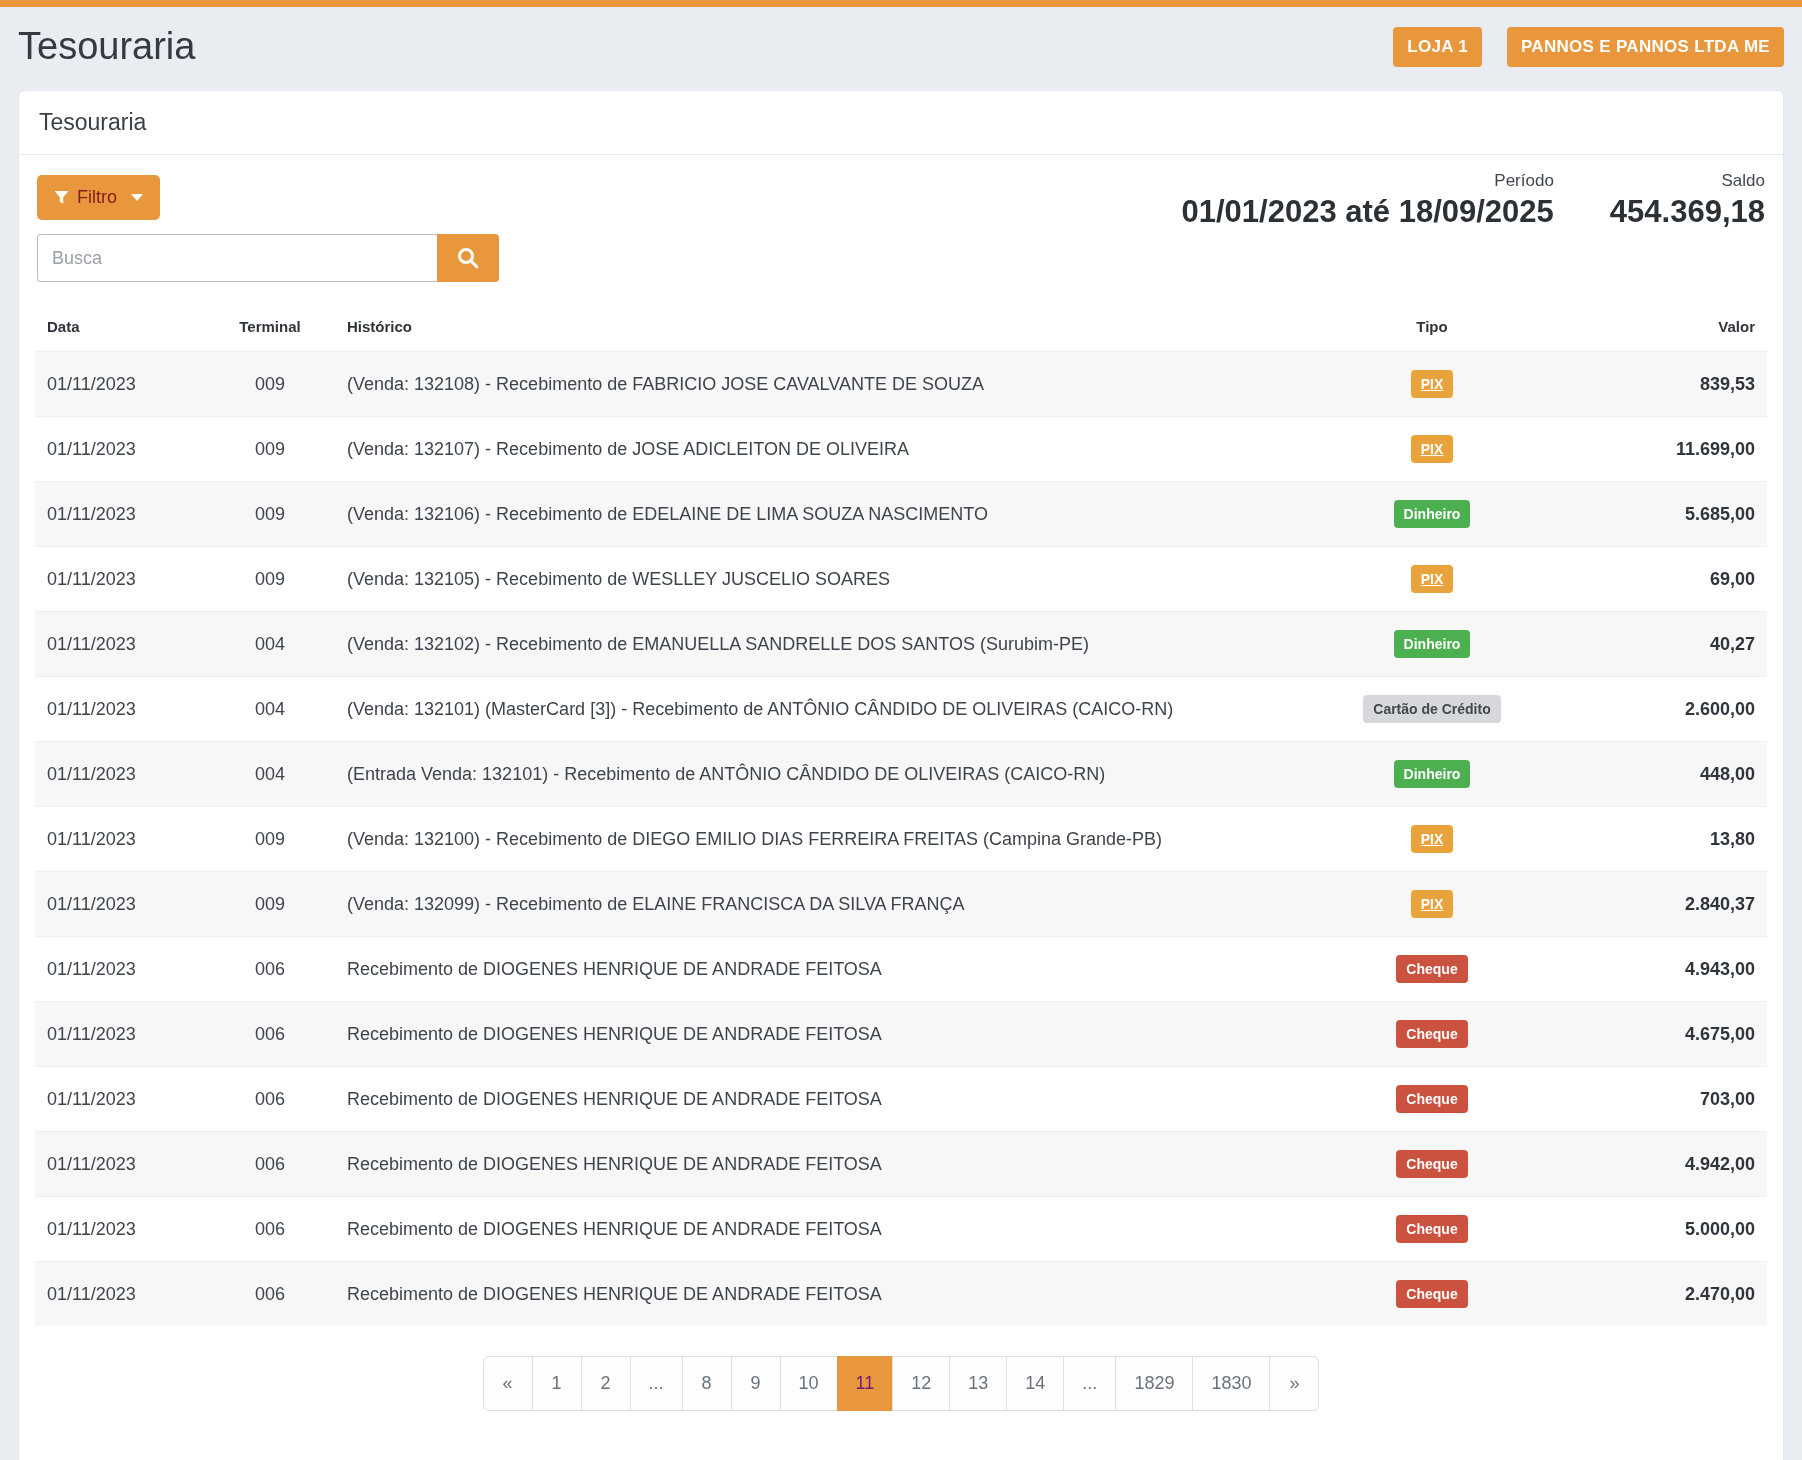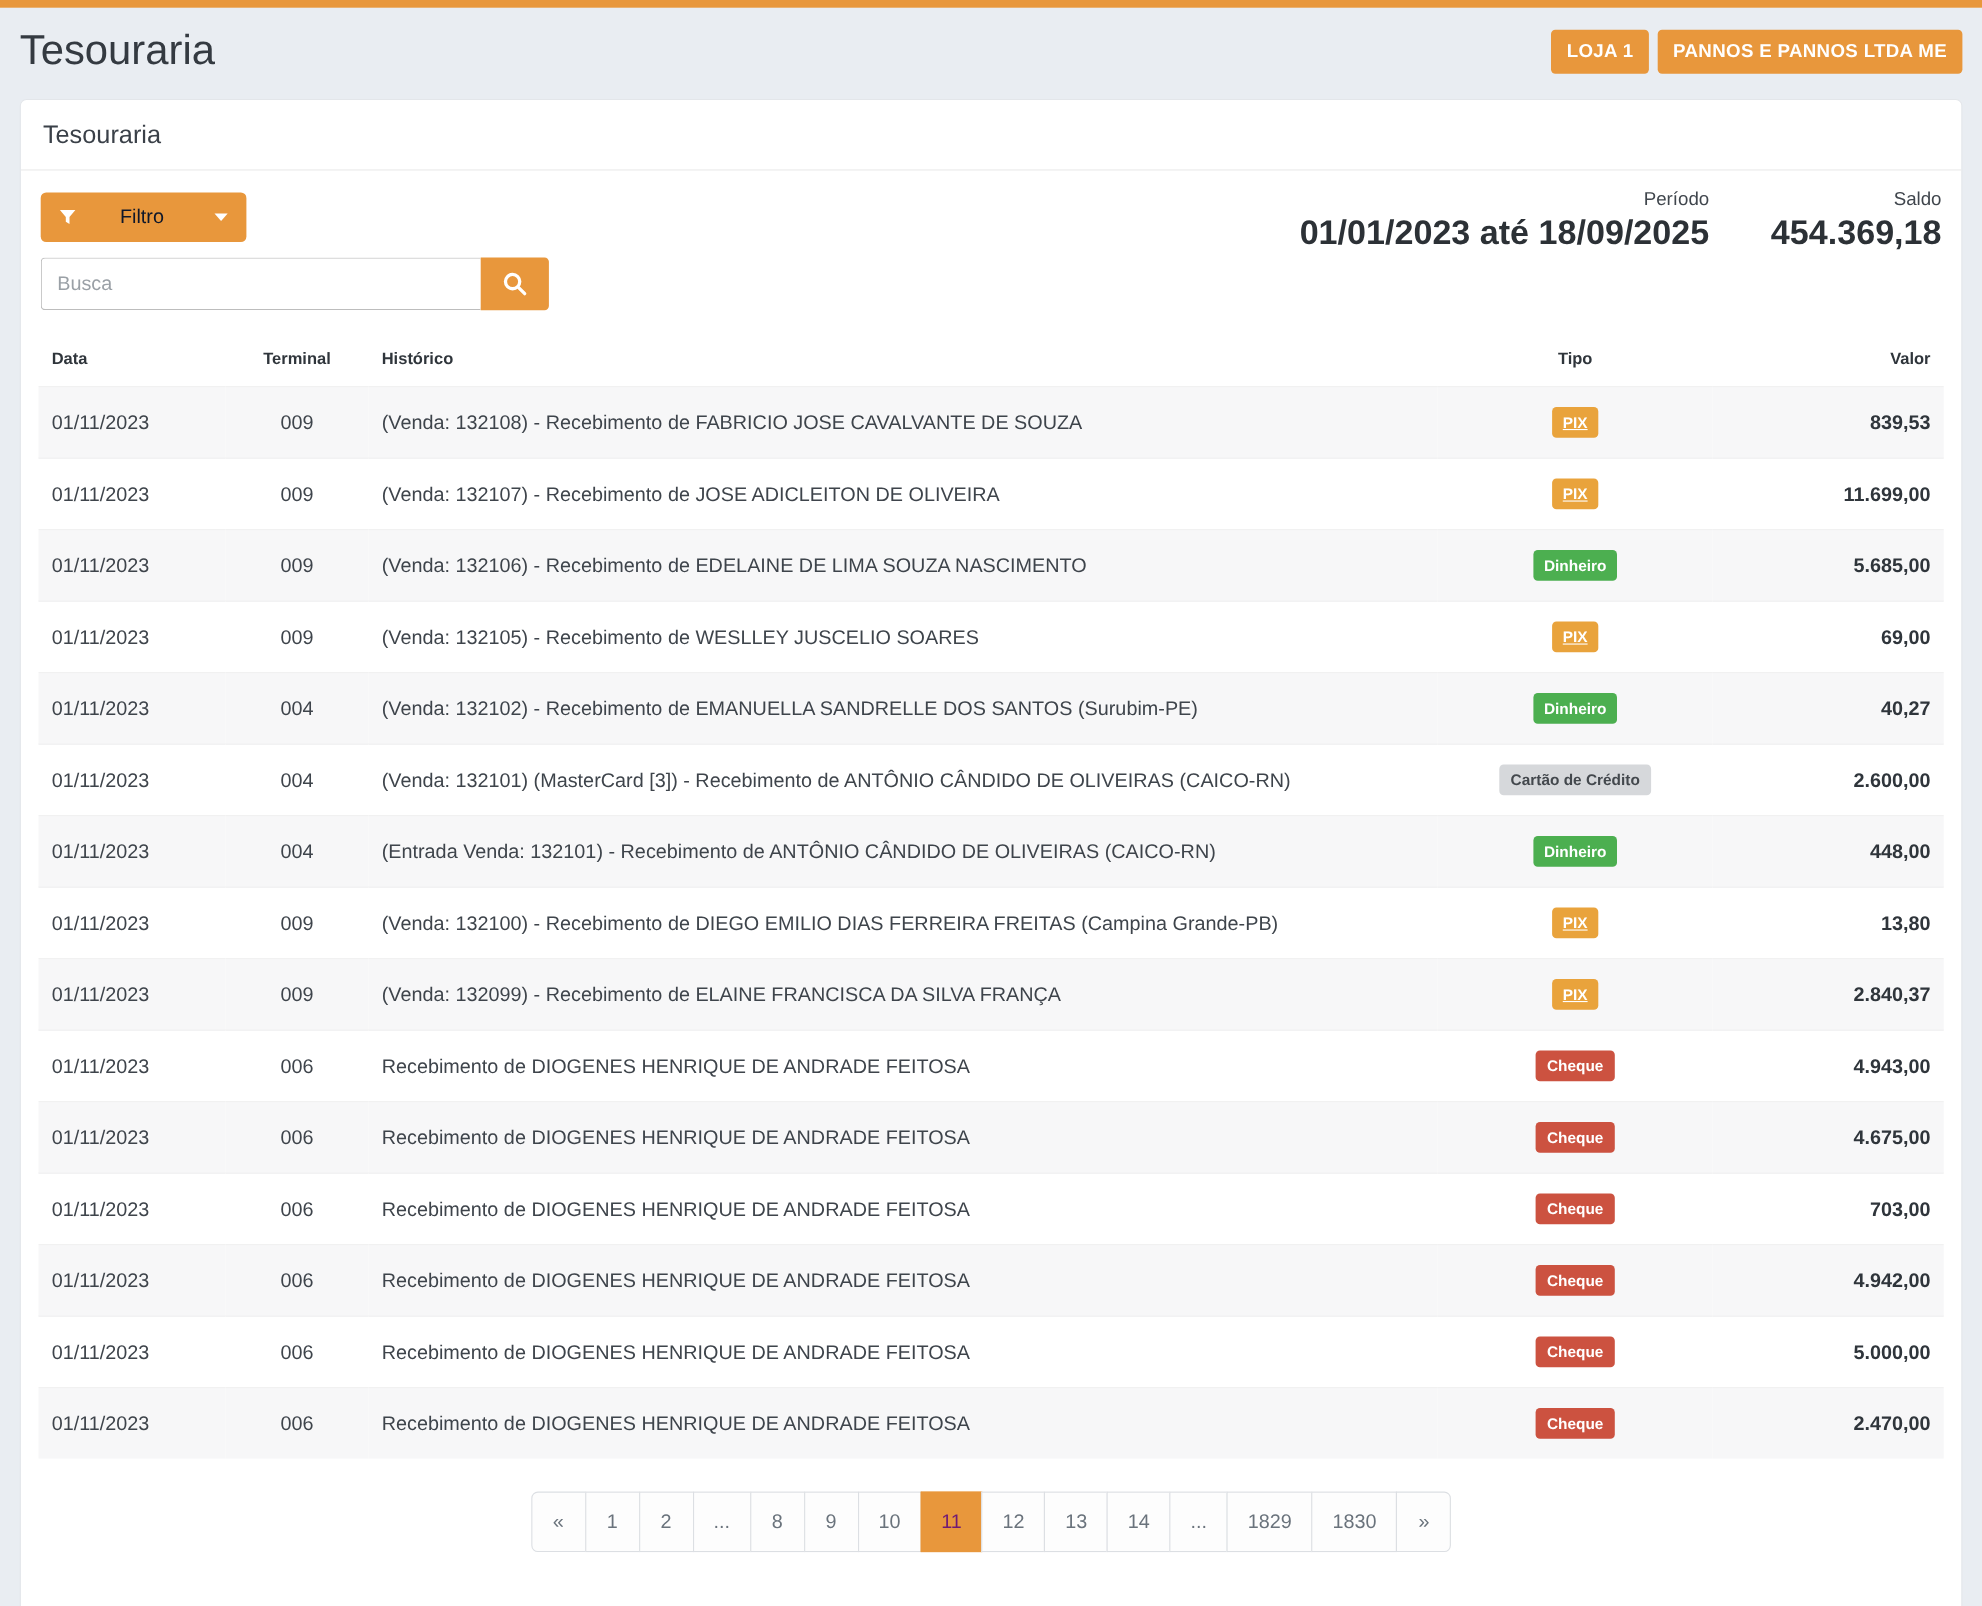--- a/index.html
+++ b/index.html
@@ -12,41 +12,41 @@
     overflow:hidden;
   }
 
   .topbar { height:7px; background:var(--accent,#e8973c); }
 
   .page-header {
     display:flex; justify-content:space-between; align-items:center;
     padding:18px 18px 22px;
   }
   .page-title { font-size:38px; font-weight:500; color:#343a41; }
-  .header-buttons { display:flex; gap:8px; }
+  .header-buttons { display:flex; gap:25px; }
   .hbtn {
     background:var(--accent,#e8973c); color:#fff; font-weight:bold;
     font-size:17px; padding:10px 14px; border-radius:4px; border:none;
     font-family:inherit; cursor:pointer; letter-spacing:.3px;
   }
 
   .card {
     background:#fff; margin:0 18px 17px; border-radius:6px;
     border:1px solid #e3e6ea;
   }
   .card-header {
     padding:18px 20px; font-size:23px; color:#3a4048;
     border-bottom:1px solid #e9e9e9;
   }
 
   .toolbar { position:relative; padding:20px 18px 26px; }
   .filter-btn {
     display:inline-flex; align-items:center; background:var(--accent,#e8973c);
-    border:none; color:#0f172a; font-size:18px; font-family:inherit;
-    padding:12px 17px; border-radius:5px; cursor:pointer;gap:32px;
+    border:none; color:#7f1d1d; font-size:18px; font-family:inherit;
+    padding:12px 17px; border-radius:5px; cursor:pointer;
   }
   .filter-btn .ficon { margin-right:8px; display:inline-flex; }
   .filter-btn .caret {
     width:0; height:0; border-left:6px solid transparent;
     border-right:6px solid transparent; border-top:7px solid #fff;
     margin-left:14px;
   }
 
   .search-row { display:flex; margin-top:14px; }
   .search-input {

